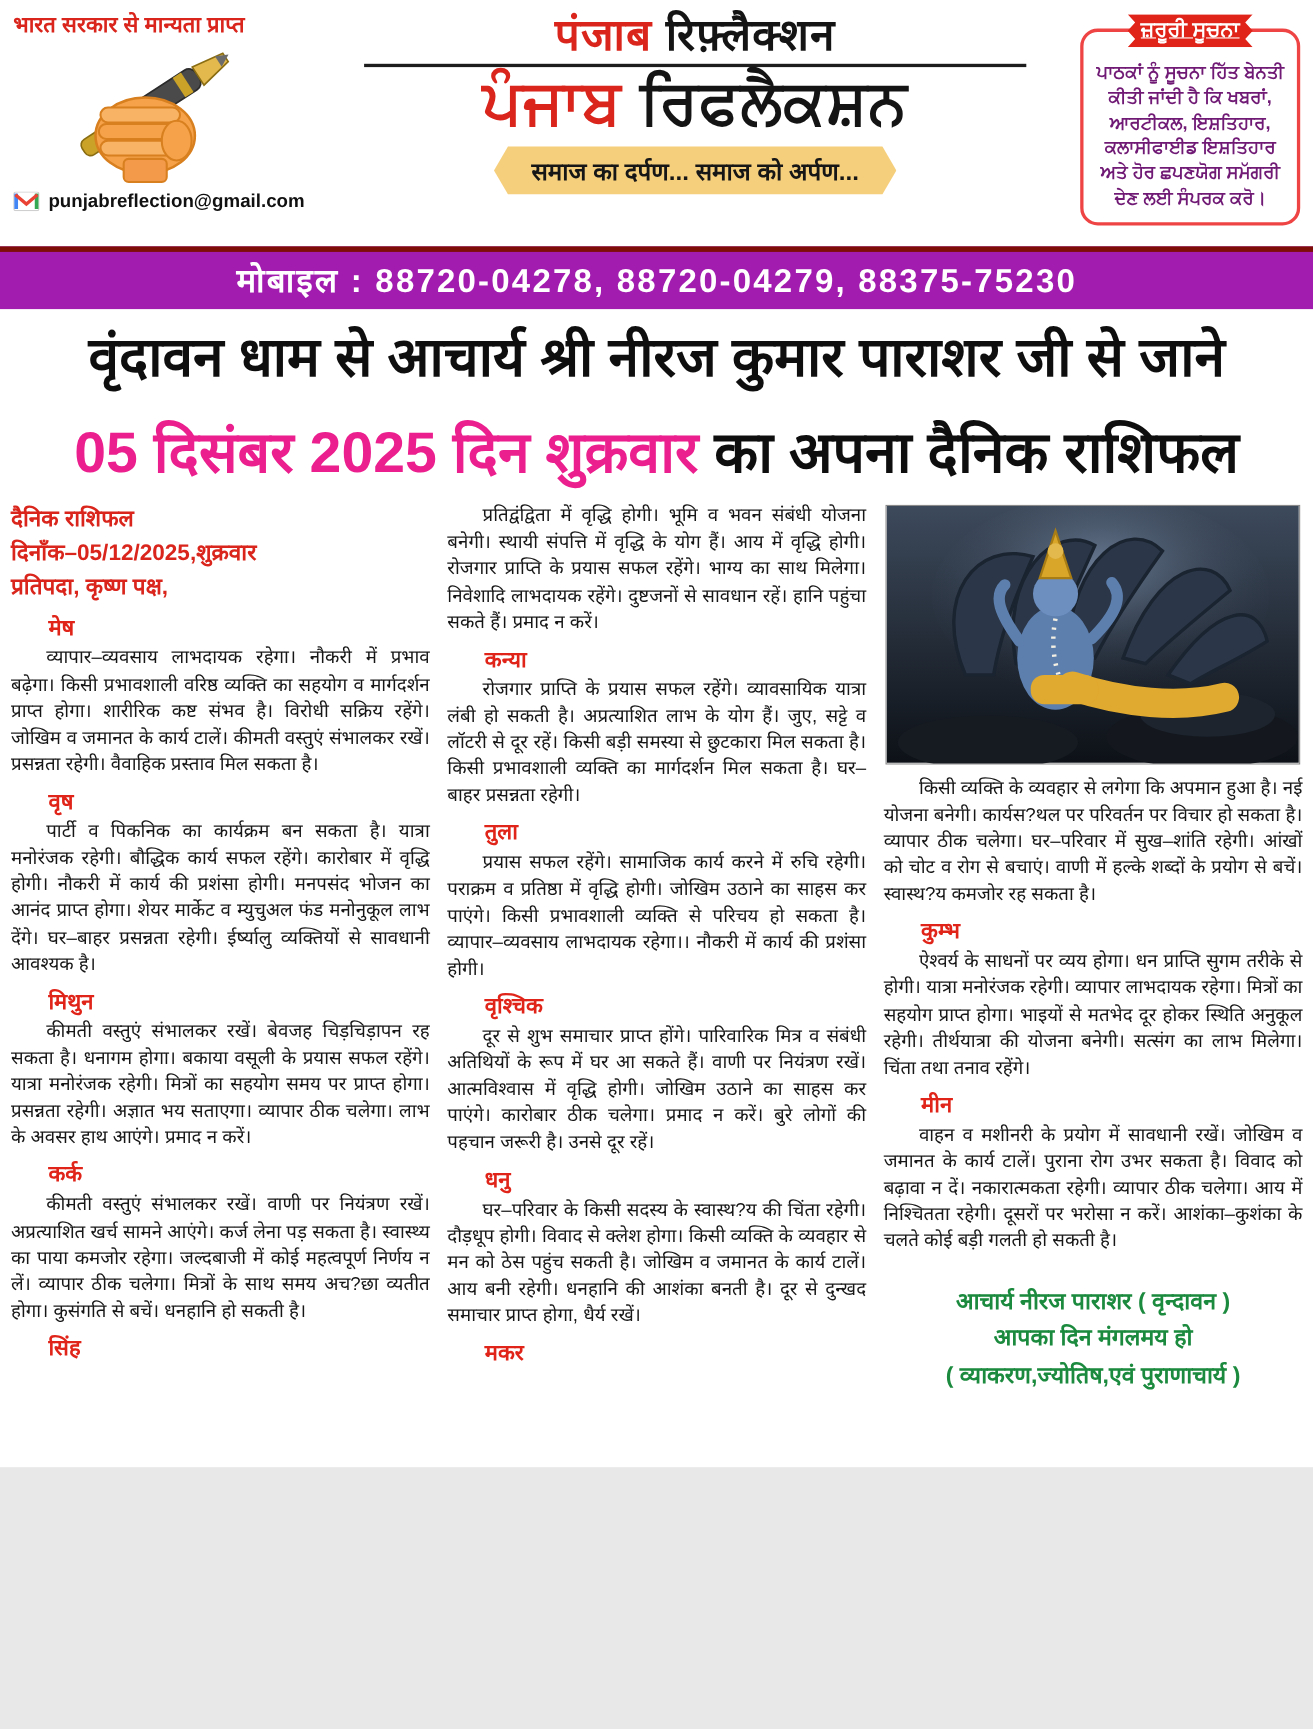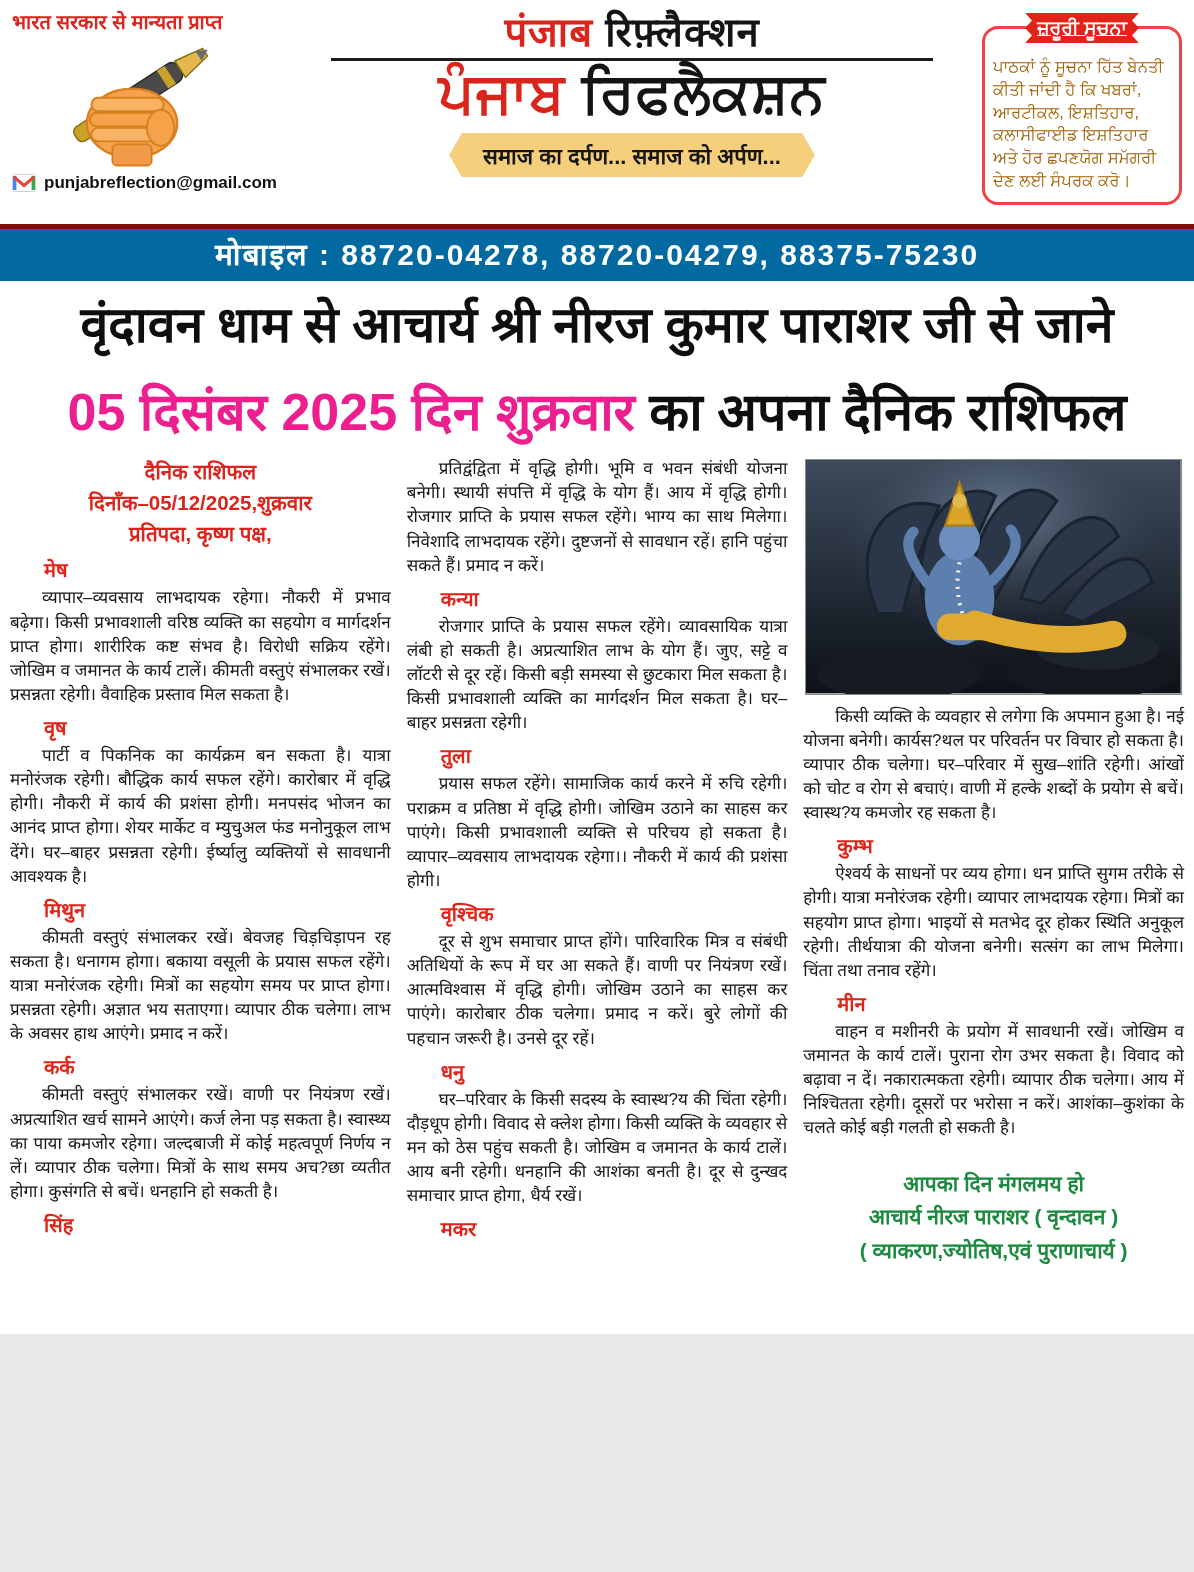--- a/index.html
+++ b/index.html
@@ -30,36 +30,36 @@
   }
   .rni { font-family:"Liberation Serif","DejaVu Serif",serif; font-weight:bold; font-size:23px; color:#101010; white-space:nowrap; }
   .h-right { width:200px; padding-top:4px; }
   .notice-box { border:3px solid #ef4444; border-radius:16px; padding:26px 8px 10px 8px; position:relative; margin-top:14px; background:#fff; }
   .notice-badge {
     position:absolute; top:-16px; left:50%; transform:translateX(-50%);
     background:#e02419; color:#fff; font-weight:bold; font-size:19px;
     padding:4px 12px; white-space:nowrap; text-decoration:underline;
     clip-path:polygon(0 0,100% 0,94% 25%,100% 50%,94% 75%,100% 100%,0 100%,6% 75%,0 50%,6% 25%);
   }
-  .notice-body { font-weight:normal; font-size:16.5px; line-height:1.38; color:#a16207; }
+  .notice-body { font-weight:bold; font-size:16.5px; text-align:center; line-height:1.38; color:#701a75; }
   
   .mobile-bar {
-    background:#0369a1; border-top:5px solid #7c0d07; color:#fff;
+    background:#a21caf; border-top:5px solid #7c0d07; color:#fff;
     font-weight:900; font-size:30px; text-align:center; letter-spacing:2px;
     padding:4px 0 7px 0; margin-top:2px;
   }
   
   .headline { text-align:center; margin-top:16px; padding:0 8px; }
   .hl1 { font-size:50px; font-weight:900; color:#0e0e0e; line-height:1.12; }
   .hl2 { font-size:52px; font-weight:900; line-height:1.12; margin-top:30px; }
   .pink { color:#ec1f8e; } .blk2 { color:#0e0e0e; }
   
   .columns { display:flex; gap:16px; padding:0 10px; margin-top:16px; align-items:flex-start; }
   .col { flex:1; min-width:0; }
-  .panchang { color:#d9251c; font-weight:bold; font-size:20.5px; text-align:center; line-height:1.5; margin-bottom:4px; }
+  .panchang { color:#d9251c; font-weight:bold; font-size:20.5px; text-align:left; line-height:1.5; margin-bottom:4px; }
   .sign { color:#e02419; font-weight:bold; font-size:20px; margin:7px 0 3px 34px; }
   .para { font-size:17px; line-height:1.42; text-align:justify; text-indent:32px; margin:0; color:#161616; }
   .photo { border:1px solid #8a8a8a; margin:2px 2px 10px 2px; }
   .photo svg { display:block; width:100%; height:auto; }
   .green-footer { color:#1b8a3e; font-weight:bold; font-size:21px; text-align:center; line-height:1.6; margin-top:26px; }
   .green-footer .phone { letter-spacing:1px; }
 </style>
 </head>
 <body>
 
@@ -208,20 +208,20 @@
         </svg>
       </div>
       <div class="sections">
           <p class="para">किसी व्यक्ति के व्यवहार से लगेगा कि अपमान हुआ है। नई योजना बनेगी। कार्यस?थल पर परिवर्तन पर विचार हो सकता है। व्यापार ठीक चलेगा। घर–परिवार में सुख–शांति रहेगी। आंखों को चोट व रोग से बचाएं। वाणी में हल्के शब्दों के प्रयोग से बचें। स्वास्थ?य कमजोर रह सकता है।</p>
           <div class="sign">कुम्भ</div>
           <p class="para">ऐश्वर्य के साधनों पर व्यय होगा। धन प्राप्ति सुगम तरीके से होगी। यात्रा मनोरंजक रहेगी। व्यापार लाभदायक रहेगा। मित्रों का सहयोग प्राप्त होगा। भाइयों से मतभेद दूर होकर स्थिति अनुकूल रहेगी। तीर्थयात्रा की योजना बनेगी। सत्संग का लाभ मिलेगा। चिंता तथा तनाव रहेंगे।</p>
           <div class="sign">मीन</div>
           <p class="para">वाहन व मशीनरी के प्रयोग में सावधानी रखें। जोखिम व जमानत के कार्य टालें। पुराना रोग उभर सकता है। विवाद को बढ़ावा न दें। नकारात्मकता रहेगी। व्यापार ठीक चलेगा। आय में निश्चितता रहेगी। दूसरों पर भरोसा न करें। आशंका–कुशंका के चलते कोई बड़ी गलती हो सकती है।</p>
         </div>
       <div class="green-footer">
+        <div>आचार्य नीरज पाराशर ( वृन्दावन )</div>
         <div>आपका दिन मंगलमय हो</div>
-        <div>आचार्य नीरज पाराशर ( वृन्दावन )</div>
         <div>( व्याकरण,ज्योतिष,एवं पुराणाचार्य )</div>
       </div>
     </div>
 
   </div>
 </div>
 
 </body></html>

